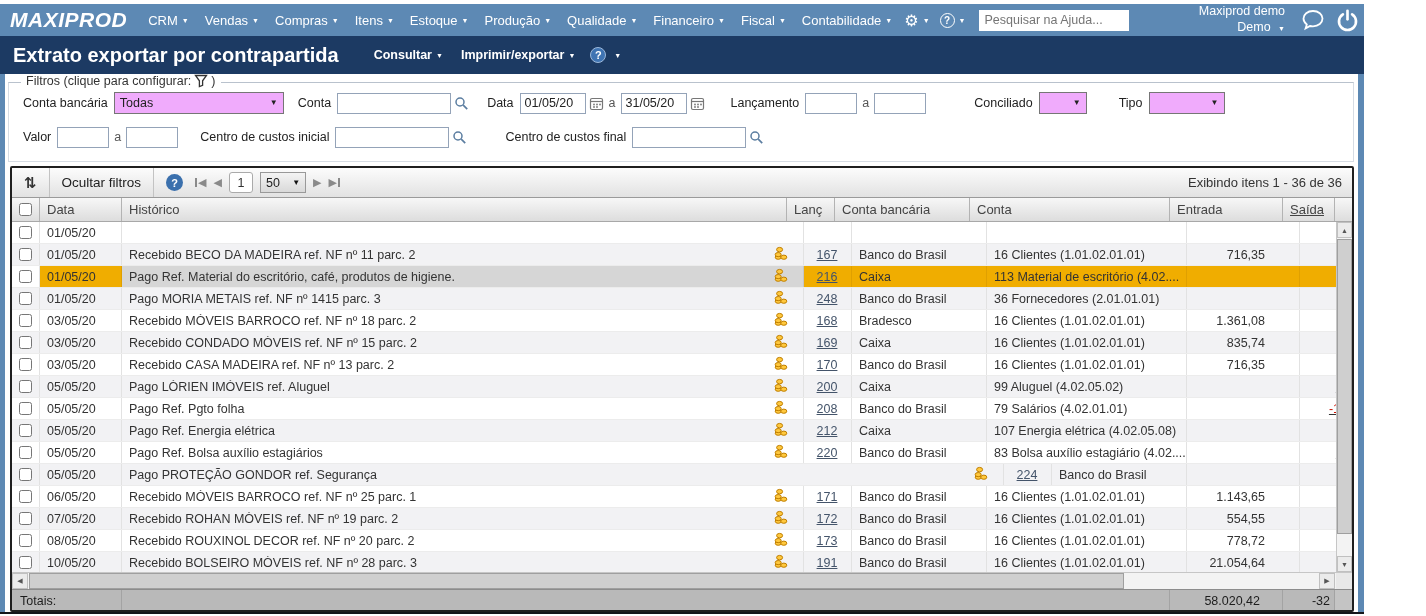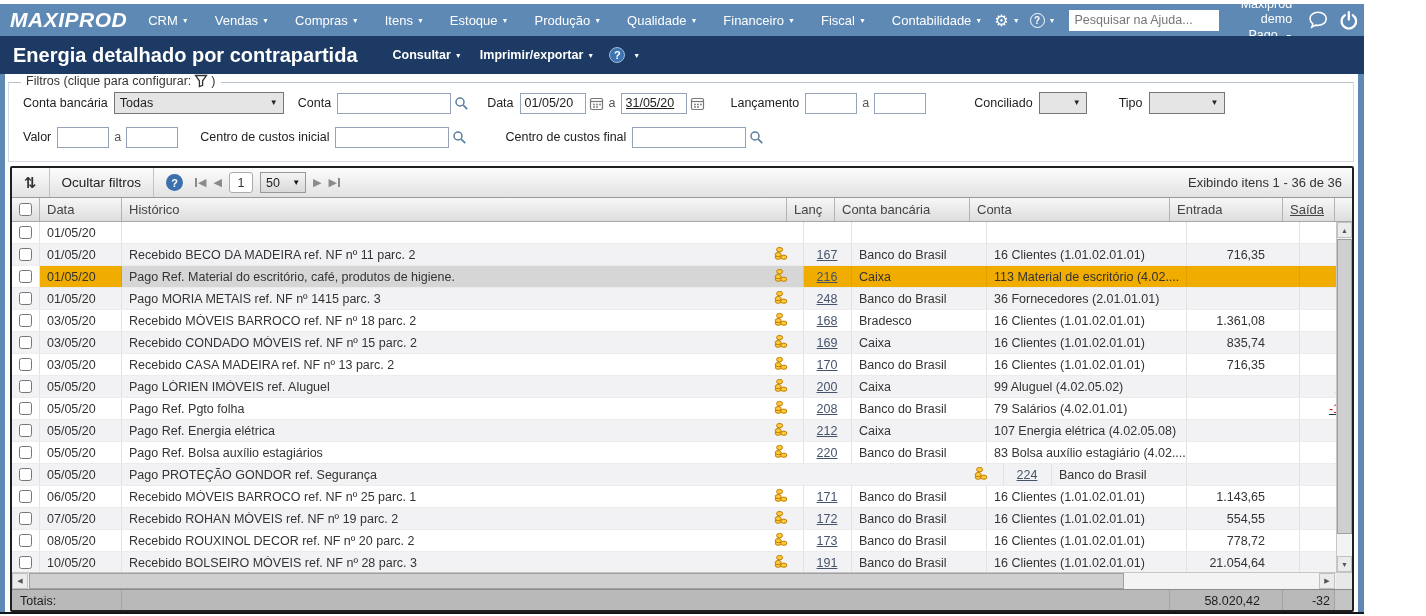--- a/index.html
+++ b/index.html
@@ -2,21 +2,21 @@
 <html><head>
 <meta charset="utf-8">
 <style>
   * { margin:0; padding:0; box-sizing:border-box; }
   html,body { width:1426px; height:616px; background:#fff; font-family:"Liberation Sans","DejaVu Sans",sans-serif; overflow:hidden; }
   .app { position:absolute; left:0; top:4px; width:1364px; height:444px; }
 
   
   .topnav { position:absolute; left:0; top:0; width:1364px; height:32px; background:#5d89b4; display:flex; align-items:center; color:#fff; }
   .logo { font-style:italic; font-weight:bold; font-size:21px; letter-spacing:.5px; margin:0 14px 0 10px; }
-  .menu { display:flex; align-items:center; gap:12px; }
+  .menu { display:flex; align-items:center; gap:2px; }
   .menu-item { display:flex; align-items:center; font-size:13px; padding:0 7px; cursor:pointer; white-space:nowrap; }
   .caret { font-size:7px; margin-left:4px; line-height:1; }
   .nav-ico { display:flex; align-items:center; padding:0 5px; cursor:pointer; }
   .gear-glyph { font-size:16px; }
   .qcirc { width:15px; height:15px; border:1.4px solid #ffffff; border-radius:50%; font-size:10px; font-weight:bold; display:flex; align-items:center; justify-content:center; }
   .nav-search { width:150px; height:21px; border:1px solid #fff; background:#fff; font-size:12.5px; color:#777; padding:0 5px; margin-left:8px; font-family:inherit; }
   .nav-right { margin-left:auto; display:flex; align-items:center; }
   .account { text-align:right; font-size:12.5px; line-height:1.25; margin-right:10px; }
   .nav-svg { margin:0 5px; cursor:pointer; }
 
@@ -30,21 +30,21 @@
   .strip-l { position:absolute; left:0; top:70px; width:5px; height:540px; background:#5d89b4; }
   .strip-r { position:absolute; left:1358px; top:70px; width:6px; height:540px; background:#5d89b4; }
   .bottom-line { position:absolute; left:0; top:608px; width:1364px; height:2px; background:#14161a; }
 
   
   .filters { position:absolute; left:8px; top:78px; width:1346px; height:80px; border:1px solid #d6dce4; border-top:1px solid #b9c2cd; background:#fff; }
   .filters-legend { position:absolute; left:12px; top:-9px; background:#fff; padding:0 5px; font-size:12.5px; color:#333; display:flex; align-items:center; gap:3px; }
   .frow { display:flex; align-items:center; font-size:12.5px; color:#222; height:28px; margin-top:6px; padding-left:14px; }
   .frow label { margin-right:6px; white-space:nowrap; }
   .fin { height:21px; border:1px solid #94a3b8; font-size:12.5px; padding:0 4px; color:#222; font-family:inherit; }
-  .fsel { height:22px; border:1px solid #767676; background:#e5e5e5; font-size:12.5px; display:flex; align-items:center; justify-content:space-between; padding:0 5px; cursor:pointer; color:#222; }
+  .fsel { height:22px; border:1px solid #767676; background:#f0abfc; font-size:12.5px; display:flex; align-items:center; justify-content:space-between; padding:0 5px; cursor:pointer; color:#222; }
   .fsel .caret { color:#222; font-size:8px; }
   .alab { color:#555; margin:0 5px; }
   .miniico { margin-left:3px; display:flex; align-items:center; cursor:pointer; }
 
   
   .frame { position:absolute; left:10px; top:162px; width:1344px; height:446px; border:2px solid #1f1f1f; border-radius:2px; background:#fff; display:flex; flex-direction:column; overflow:hidden; }
 
   .toolbar { height:30px; background:linear-gradient(#fcfcfc,#e2e2e2); border-bottom:1px solid #9a9a9a; display:flex; align-items:center; flex:0 0 auto; }
   .tbtn { height:100%; display:flex; align-items:center; padding:0 12px; border-right:1px solid #c3c3c3; cursor:pointer; font-size:13.5px; color:#222; }
   .refresh-glyph { font-size:15px; font-weight:bold; color:#333; }
@@ -174,34 +174,34 @@
       <span class="caret">▼</span>
     </div>
     <div class="nav-ico">
       <span class="qcirc">?</span>
       <span class="caret">▼</span>
     </div>
     <input class="nav-search" placeholder="Pesquisar na Ajuda..." style="">
     <div class="nav-right">
       <div class="account">
         <div>Maxiprod demo</div>
-        <div><span>Pago</span> <span class="caret">▼</span></div>
+        <div><span>Demo</span> <span class="caret">▼</span></div>
       </div>
       <svg class="nav-svg" width="26" height="24" viewBox="0 0 26 24">
         <path d="M13 3 C7.5 3 3.5 6.4 3.5 10.6 C3.5 13 4.8 15 6.8 16.4 L5.6 20.4 L10 18 C11 18.2 12 18.3 13 18.3 C18.5 18.3 22.5 14.8 22.5 10.6 C22.5 6.4 18.5 3 13 3 Z" fill="none" stroke="#ffffff" stroke-width="1.8"></path>
       </svg>
       <svg class="nav-svg" width="23" height="23" viewBox="0 0 20 20">
         <path d="M6 4.6 A7.4 7.4 0 1 0 14 4.6" fill="none" stroke="#ffffff" stroke-width="2.3" stroke-linecap="round"></path>
         <line x1="10" y1="1.5" x2="10" y2="9" stroke="#ffffff" stroke-width="2.3" stroke-linecap="round"></line>
       </svg>
     </div>
   </div>
 
   <div class="titlebar">
-    <div class="page-title">Energia detalhado por contrapartida</div>
+    <div class="page-title">Extrato exportar por contrapartida</div>
     <div class="tb-menu">
       <span>Consultar</span>
         <span class="caret">▼</span>
     </div>
     <div class="tb-menu">
       <span>Imprimir/exportar</span>
         <span class="caret">▼</span>
     </div>
     <div class="tb-help">?</div>
     <span class="caret">▼</span>
@@ -240,21 +240,21 @@
             <rect x="1.5" y="2.5" width="12" height="11" rx="1.5" fill="#fff" stroke="#777" stroke-width="1.2"></rect>
             <line x1="1.5" y1="5.5" x2="13.5" y2="5.5" stroke="#777" stroke-width="1.2"></line>
             <circle cx="5" cy="8.5" r=".9" fill="#777"></circle>
             <circle cx="8" cy="8.5" r=".9" fill="#777"></circle>
             <circle cx="11" cy="8.5" r=".9" fill="#777"></circle>
             <circle cx="5" cy="11" r=".9" fill="#777"></circle>
             <circle cx="8" cy="11" r=".9" fill="#777"></circle>
           </svg>
       </span>
       <span class="alab">a</span>
-      <input class="fin" style="width: 66px; text-decoration: underline;" value="31/05/20">
+      <input class="fin" style="width: 66px;" value="31/05/20">
       <span class="miniico">
         <svg width="15" height="15" viewBox="0 0 15 15">
             <rect x="1.5" y="2.5" width="12" height="11" rx="1.5" fill="#fff" stroke="#777" stroke-width="1.2"></rect>
             <line x1="1.5" y1="5.5" x2="13.5" y2="5.5" stroke="#777" stroke-width="1.2"></line>
             <circle cx="5" cy="8.5" r=".9" fill="#777"></circle>
             <circle cx="8" cy="8.5" r=".9" fill="#777"></circle>
             <circle cx="11" cy="8.5" r=".9" fill="#777"></circle>
             <circle cx="5" cy="11" r=".9" fill="#777"></circle>
             <circle cx="8" cy="11" r=".9" fill="#777"></circle>
           </svg>

